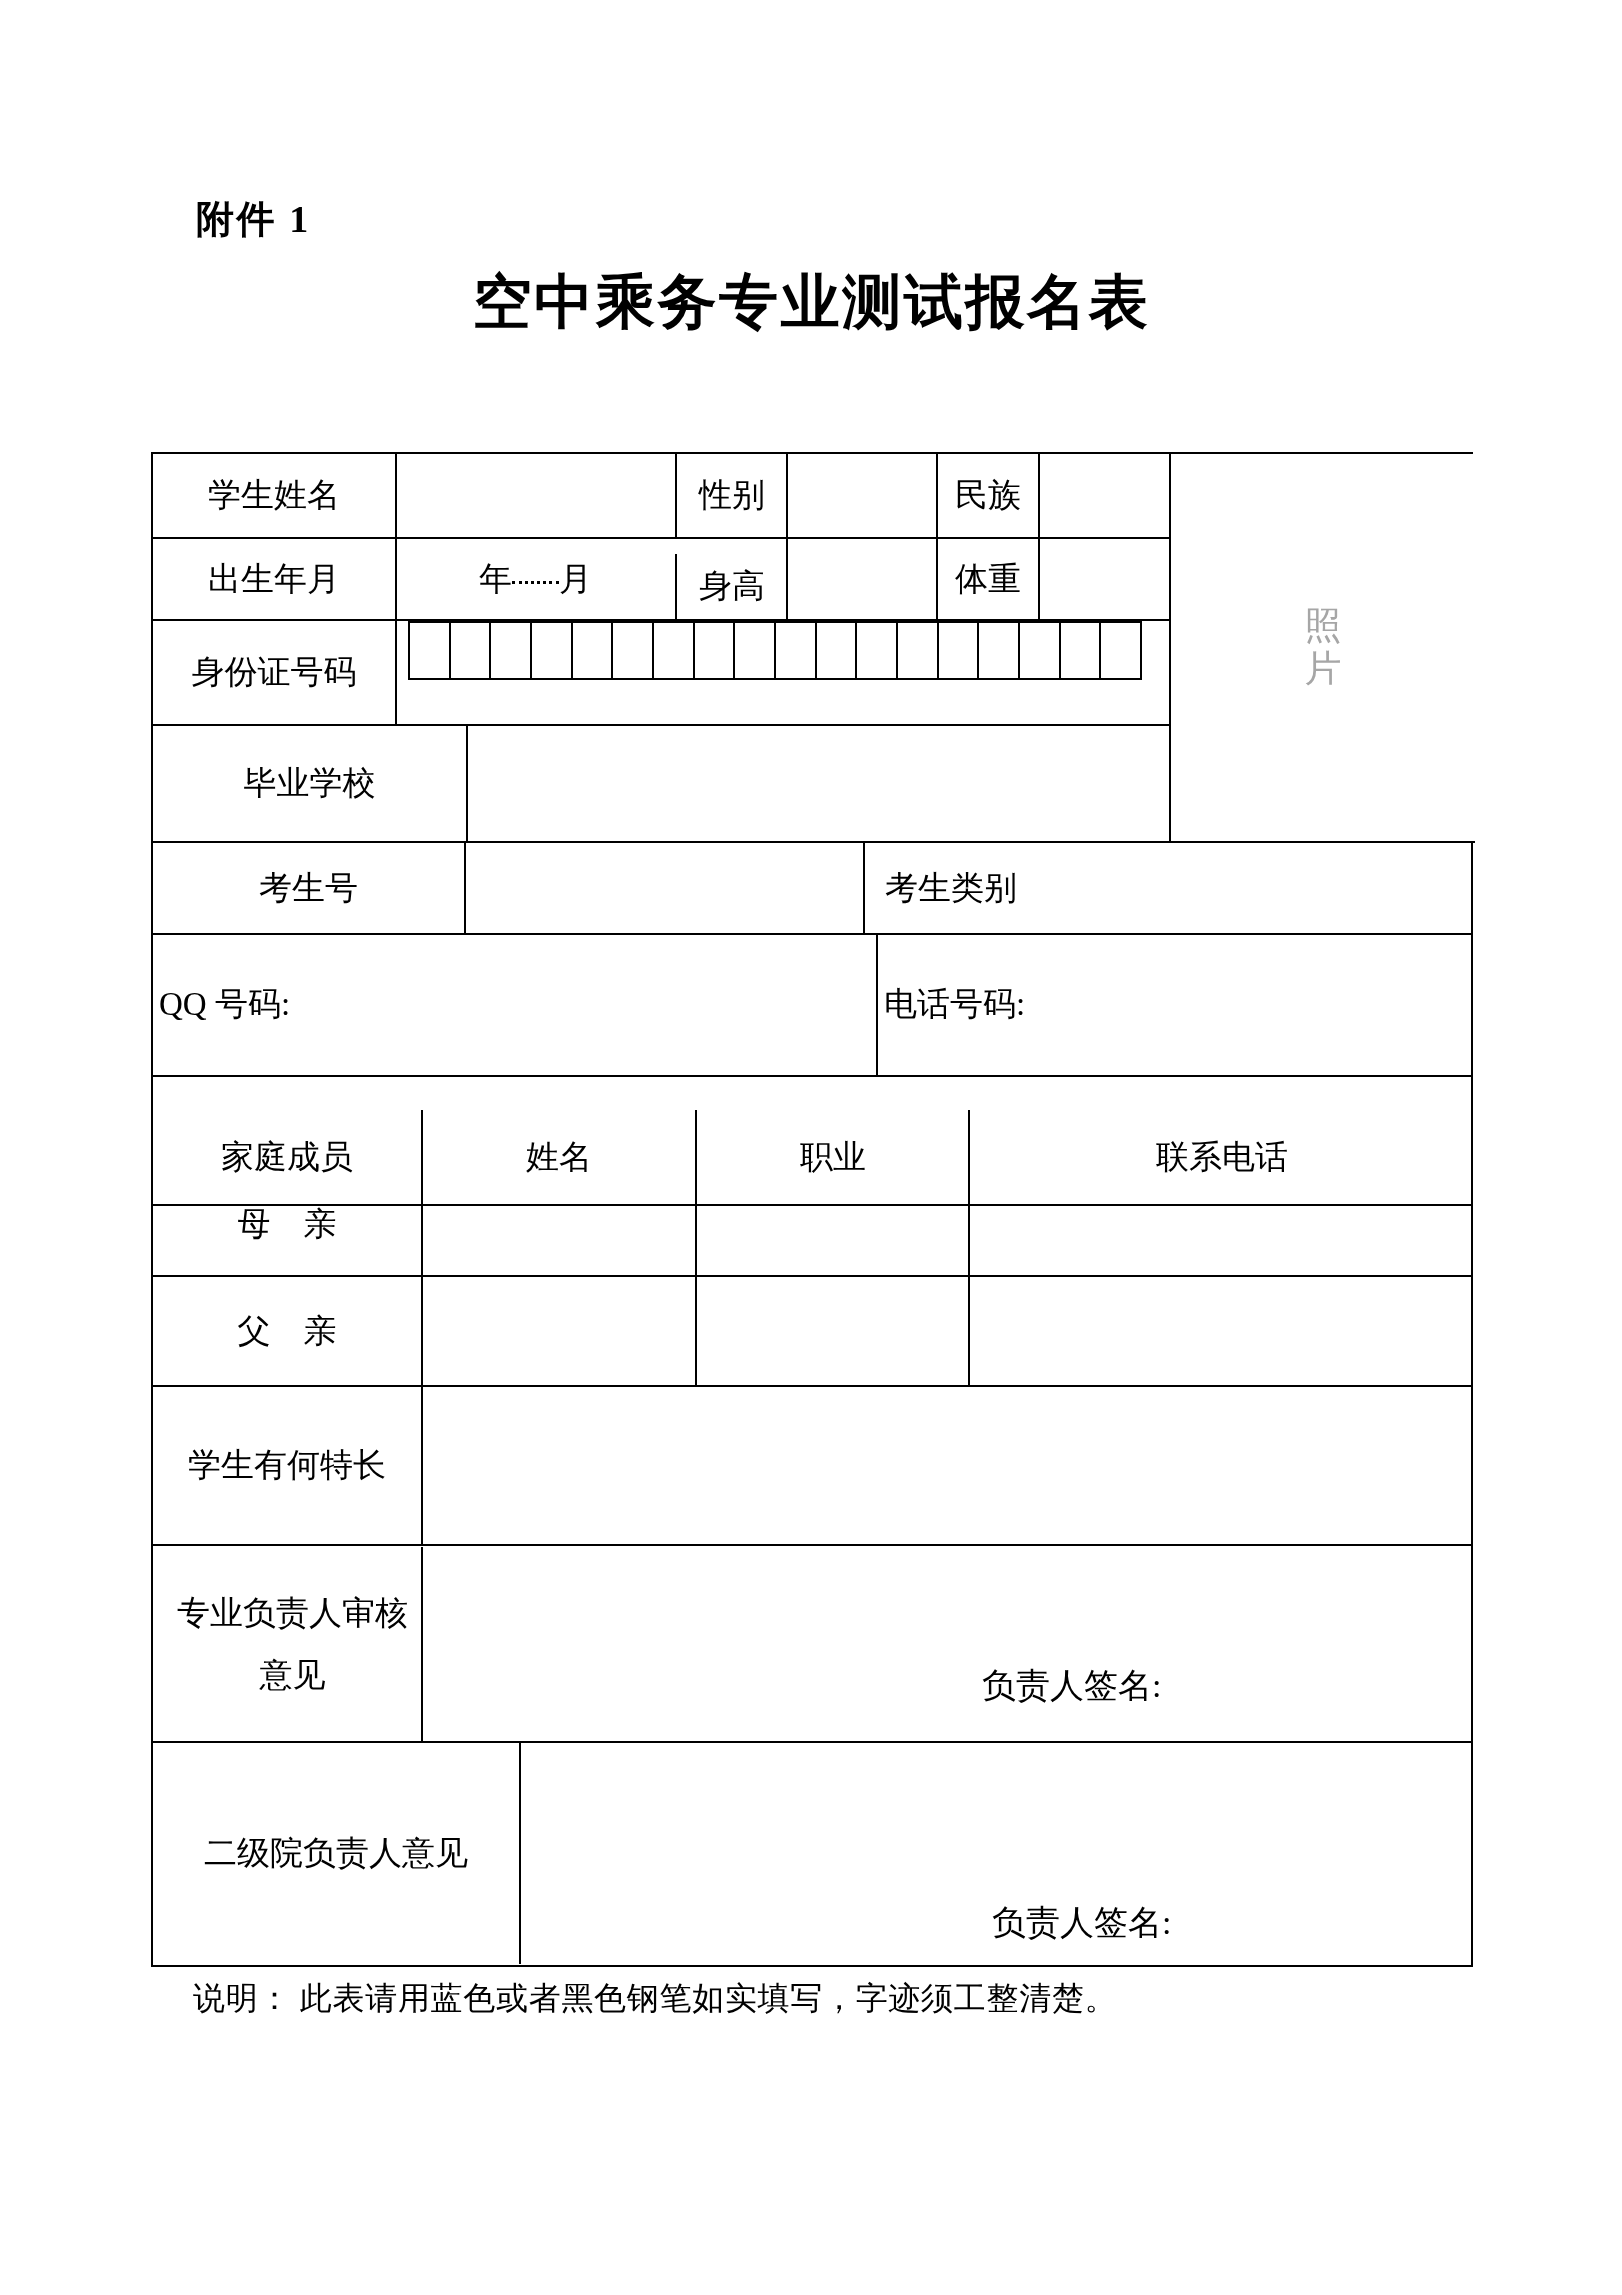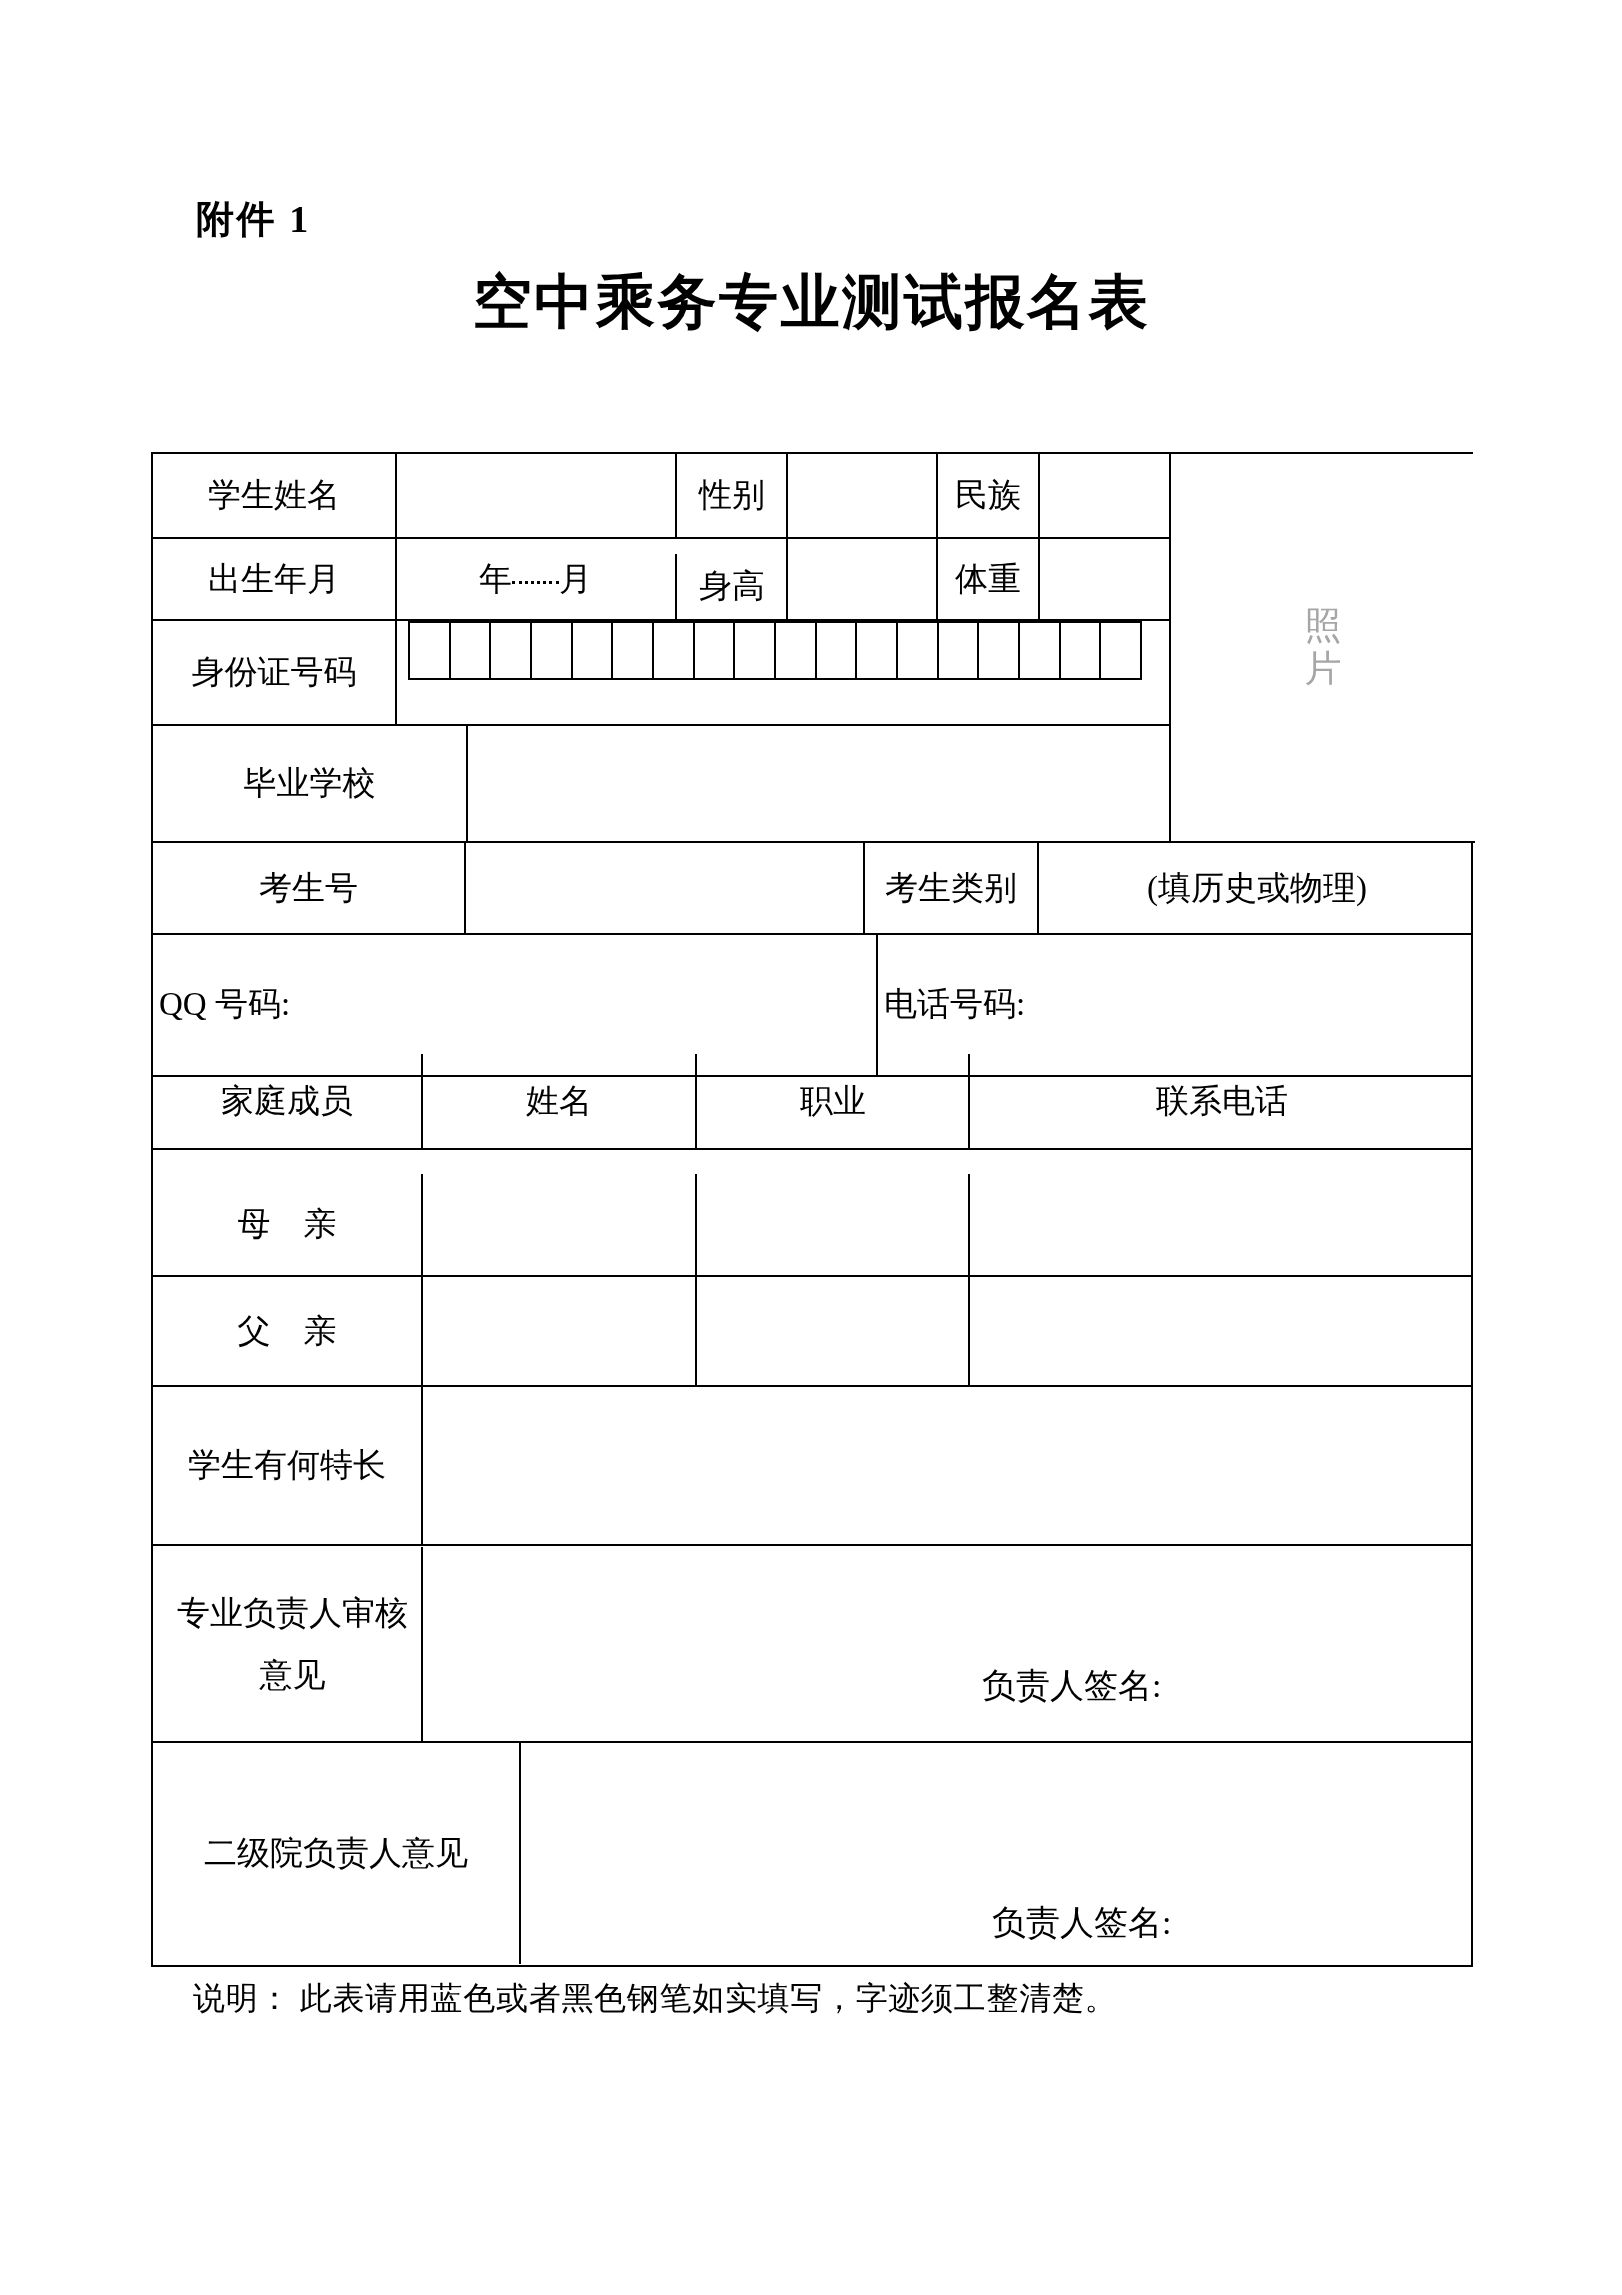--- a/index.html
+++ b/index.html
@@ -51,21 +51,21 @@
   }
   .cell.bl{border-left:2px solid #000;}
   .cell.left{justify-content:flex-start;padding-left:6px;}
   
   .r1{top:0;height:85px;}
   .r2{top:85px;height:82px;}
   .r3{top:167px;height:105px;padding-left:28px;}
   .r4{top:272px;height:117px;}
   .r5{top:389px;height:92px;}
   .r6{top:480px;height:143px;}
-  .r7{top:600px;height:96px;}
+  .r7{top:656px;height:96px;}
   .r8{top:720px;height:103px;}
   .r9{top:823px;height:110px;}
   .r10{top:932px;height:160px;}
   .r11{top:1093px;height:196px;}
   .r12{top:1289px;height:221px;}
 
   .photo-cell{
     position:absolute;left:1016px;top:0;width:306px;height:389px;
     background:#fff;
     border-left:2px solid #000;border-bottom:2.6px solid #000;
@@ -161,21 +161,20 @@
 
     <div class="row r4">
       <div class="cell" style="left:0;width:313px;">毕业学校</div>
       <div class="cell bl" style="left:313px;width:1009px;"></div>
     </div>
 
     <div class="row r5">
       <div class="cell" style="left:0;width:311px;">考生号</div>
       <div class="cell bl" style="left:311px;width:399px;"></div>
       <div class="cell bl" style="left:710px;width:174px;">考生类别</div>
-      <div class="cell bl" style="left:884px;width:438px;">(填历史或物理)</div>
     </div>
 
     <div class="row r6">
       <div class="cell left" style="left:0;width:723px;">QQ 号码:</div>
       <div class="cell bl left" style="left:723px;width:599px;">电话号码:</div>
     </div>
 
     <div class="row r7">
       <div class="cell" style="left:0;width:268px;">家庭成员</div>
       <div class="cell bl" style="left:268px;width:274px;">姓名</div>

